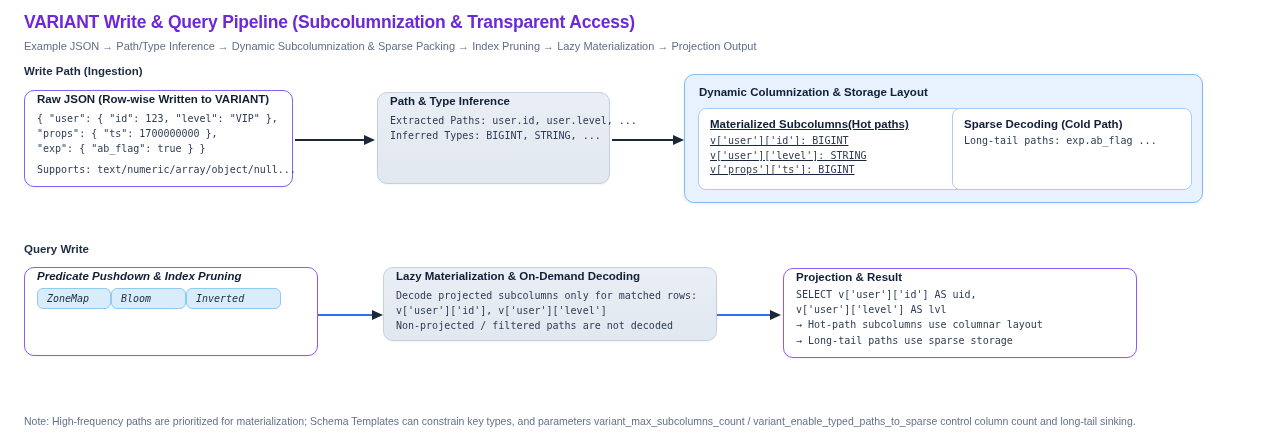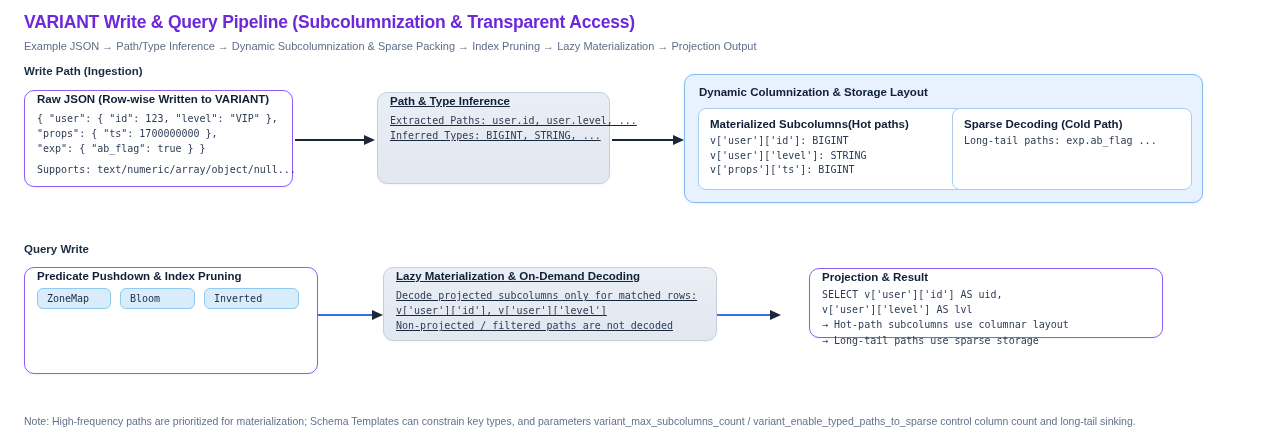--- a/index.html
+++ b/index.html
@@ -25,21 +25,20 @@
   }
 
   .box {
     position:absolute; border:1px solid #8b5cf6; border-radius:10px;
     background:#ffffff; padding:2px 12px;
     box-shadow:0 1px 2px rgba(20,35,70,0.05);
   }
   .box.gray {
     background:linear-gradient(180deg,#eaeef5 0%,#e2e8f0 100%);
     border-color:#c6cfdd;
-    text-decoration:underline;
   }
   .box-title {
     font-size:11.5px; font-weight:bold; color:#101f38; margin-bottom:6px; white-space:nowrap;
   }
   .code-line {
     font-family:"DejaVu Sans Mono", monospace; font-size:10px; line-height:15.2px;
     color:#2e3c55; white-space:nowrap;
   }
   .code-gap { margin-top:5px; }
 
@@ -49,21 +48,21 @@
   }
   .container-title {
     position:absolute; left:14px; top:11px; font-size:11.5px; font-weight:bold;
     color:#101f38; white-space:nowrap;
   }
   .inner-box {
     position:absolute; background:#ffffff; border:1px solid #abccf1; border-radius:8px;
     padding:9px 11px;
   }
 
-  .chip-row { display:flex; gap:9px; margin:4px 0 8px 0; }
+  .chip-row { display:flex; margin:4px 0 8px 0; }
   .chip {
     height:21px; border:1px solid #8ecbf0; border-radius:6px; background:#d8ecfb;
     font-family:"DejaVu Sans Mono", monospace; font-size:10px; color:#22304a;
     display:flex; align-items:center; padding-left:9px;
   }
   .chip.c1 { width:74px; } .chip.c2 { width:75px; } .chip.c3 { width:95px; }
 
   .flow-arrow { position:absolute; height:12px; display:flex; align-items:center; }
   .arrow-line { flex:1; height:2.6px; background:#1c2738; }
   .arrow-head {
@@ -99,35 +98,35 @@
   <div class="code-line">Inferred Types: BIGINT, STRING, ...</div>
 </div>
 
 <div class="flow-arrow" style="left:612px; top:134px; width:72px;">
   <div class="arrow-line"></div>
   <div class="arrow-head"></div>
 </div>
 
 <div class="container-box" style="left:684px; top:74px; width:519px; height:129px;">
   <div class="container-title">Dynamic Columnization &amp; Storage Layout</div>
-  <div class="inner-box" style="left:13px; top:33px; width:272px; height:82px;">
+  <div class="inner-box" style="left:13px; top:33px; width:272px; height:82px;text-decoration:underline;">
     <div class="box-title" style="margin-bottom:4px;">Materialized Subcolumns(Hot paths)</div>
     <div class="code-line" style="line-height:14.6px;">v['user']['id']: BIGINT</div>
     <div class="code-line" style="line-height:14.6px;">v['user']['level']: STRING</div>
     <div class="code-line" style="line-height:14.6px;">v['props']['ts']: BIGINT</div>
   </div>
   <div class="inner-box" style="left:267px; top:33px; width:240px; height:82px;">
     <div class="box-title" style="margin-bottom:4px;">Sparse Decoding (Cold Path)</div>
     <div class="code-line" style="line-height:14.6px;">Long-tail paths: exp.ab_flag ...</div>
   </div>
 </div>
 
 <div class="abs section-label" style="top:243px;">Query Write</div>
 
-<div class="box" style="left:24px; top:267px; width:294px; height:107px;">
+<div class="box" style="left:24px; top:267px; width:294px; height:89px;font-style:italic;">
   <div class="box-title">Predicate Pushdown &amp; Index Pruning</div>
   <div class="chip-row">
     <div class="chip c1">ZoneMap</div>
     <div class="chip c2">Bloom</div>
     <div class="chip c3">Inverted</div>
   </div>
 </div>
 
 <div class="flow-arrow blue" style="left:318px; top:309px; width:65px;">
   <div class="arrow-line"></div>
@@ -139,21 +138,21 @@
   <div class="code-line">Decode projected subcolumns only for matched rows:</div>
   <div class="code-line">v['user']['id'], v['user']['level']</div>
   <div class="code-line">Non-projected / filtered paths are not decoded</div>
 </div>
 
 <div class="flow-arrow blue" style="left:717px; top:309px; width:64px;">
   <div class="arrow-line"></div>
   <div class="arrow-head"></div>
 </div>
 
-<div class="box" style="left:783px; top:268px; width:354px; height:70px;margin-left:26px;">
+<div class="box" style="left:783px; top:268px; width:354px; height:90px;">
   <div class="box-title" style="margin-bottom:4px;">Projection &amp; Result</div>
   <div class="code-line">SELECT v['user']['id'] AS uid,</div>
   <div class="code-line">v['user']['level'] AS lvl</div>
   <div class="code-line">→ Hot-path subcolumns use columnar layout</div>
   <div class="code-line">→ Long-tail paths use sparse storage</div>
 </div>
 
 <div class="abs footnote">Note: High-frequency paths are prioritized for materialization; Schema Templates can constrain key types, and parameters variant_max_subcolumns_count / variant_enable_typed_paths_to_sparse control column count and long-tail sinking.</div>
 
 </body></html>

